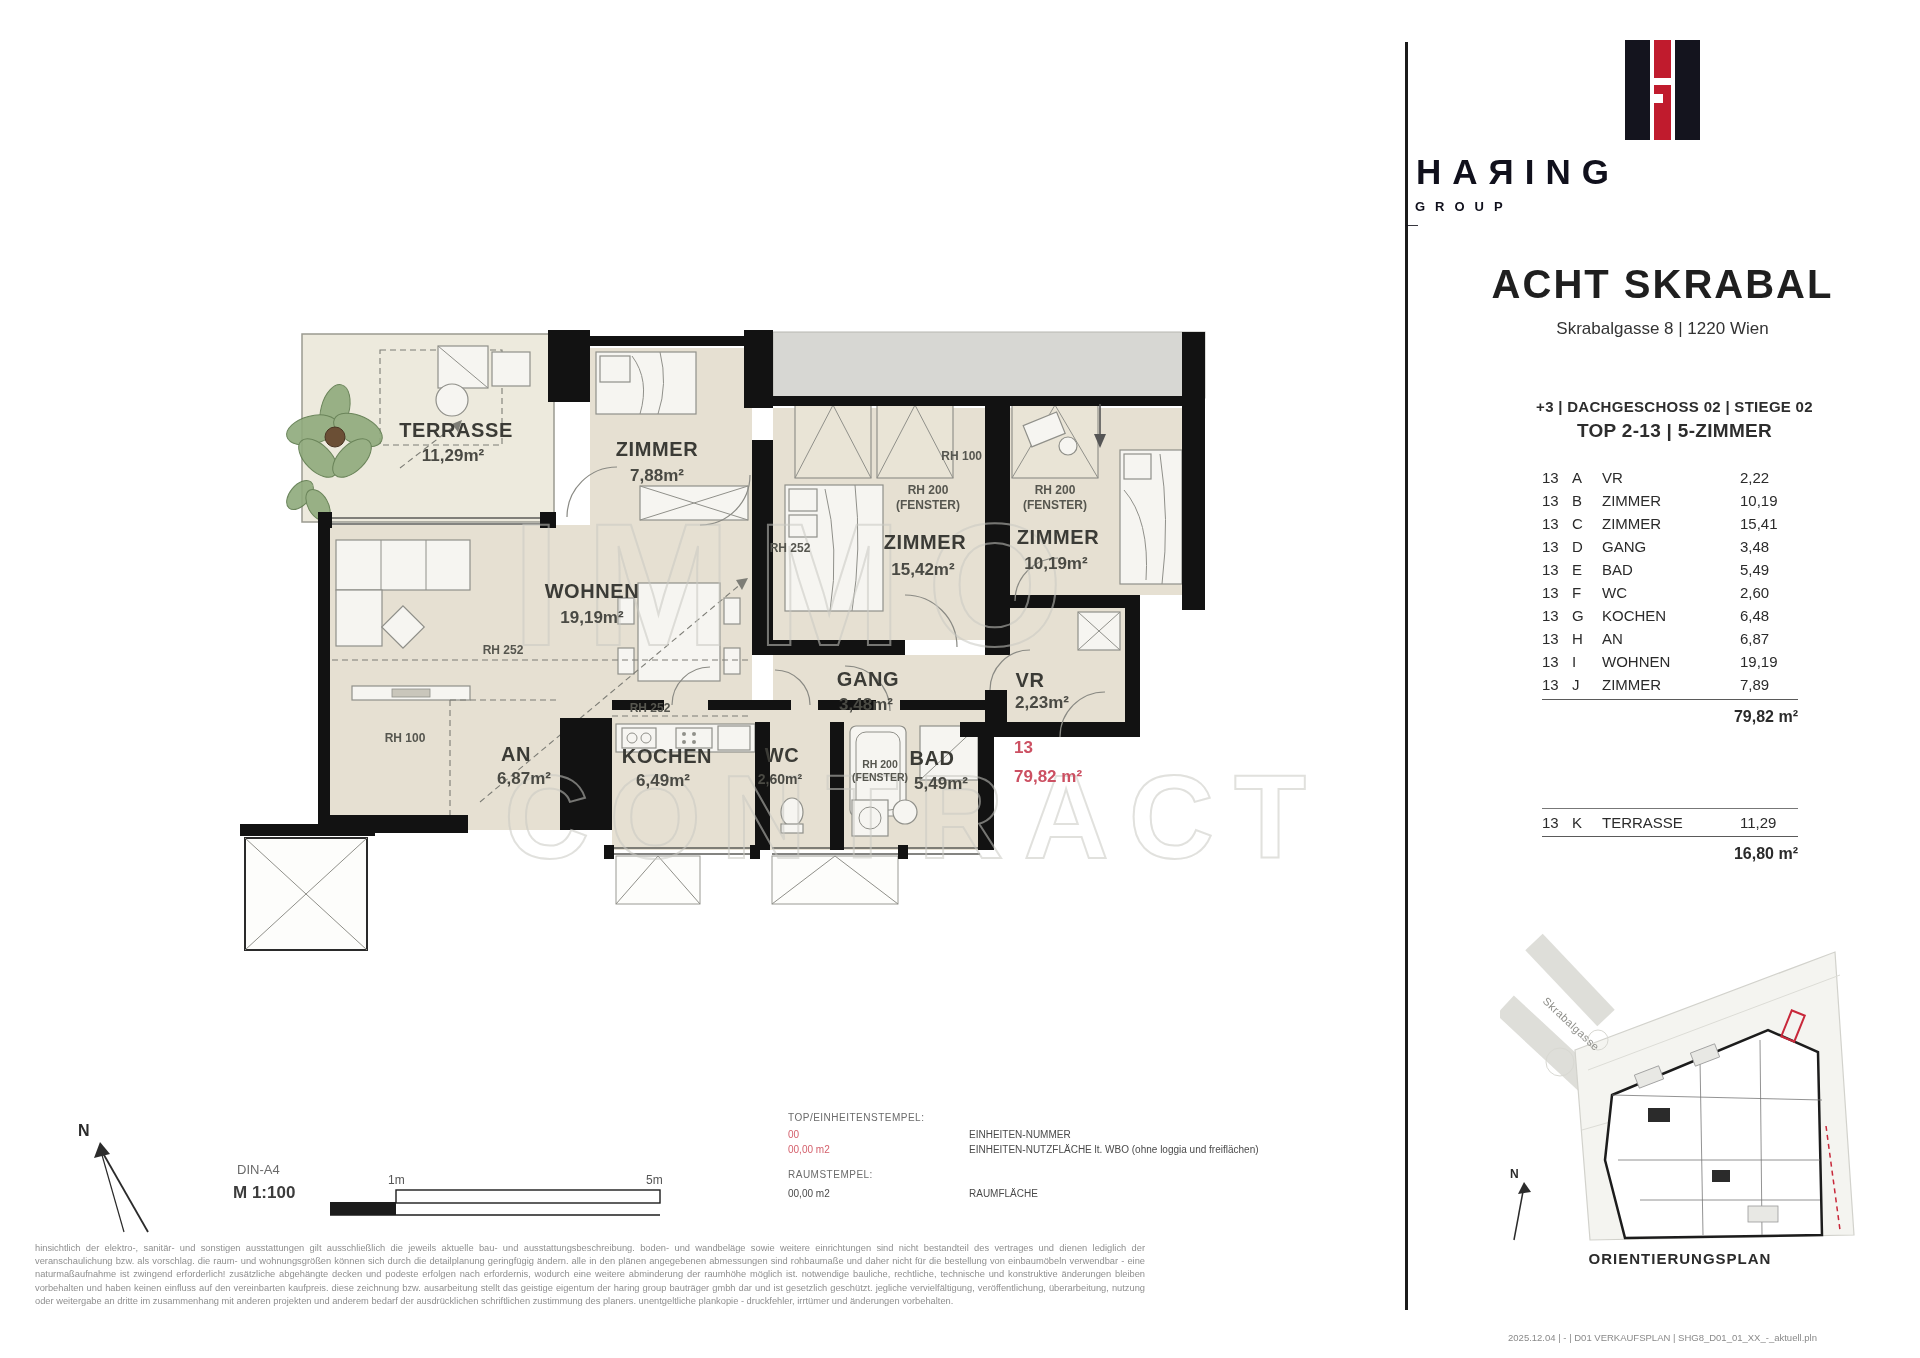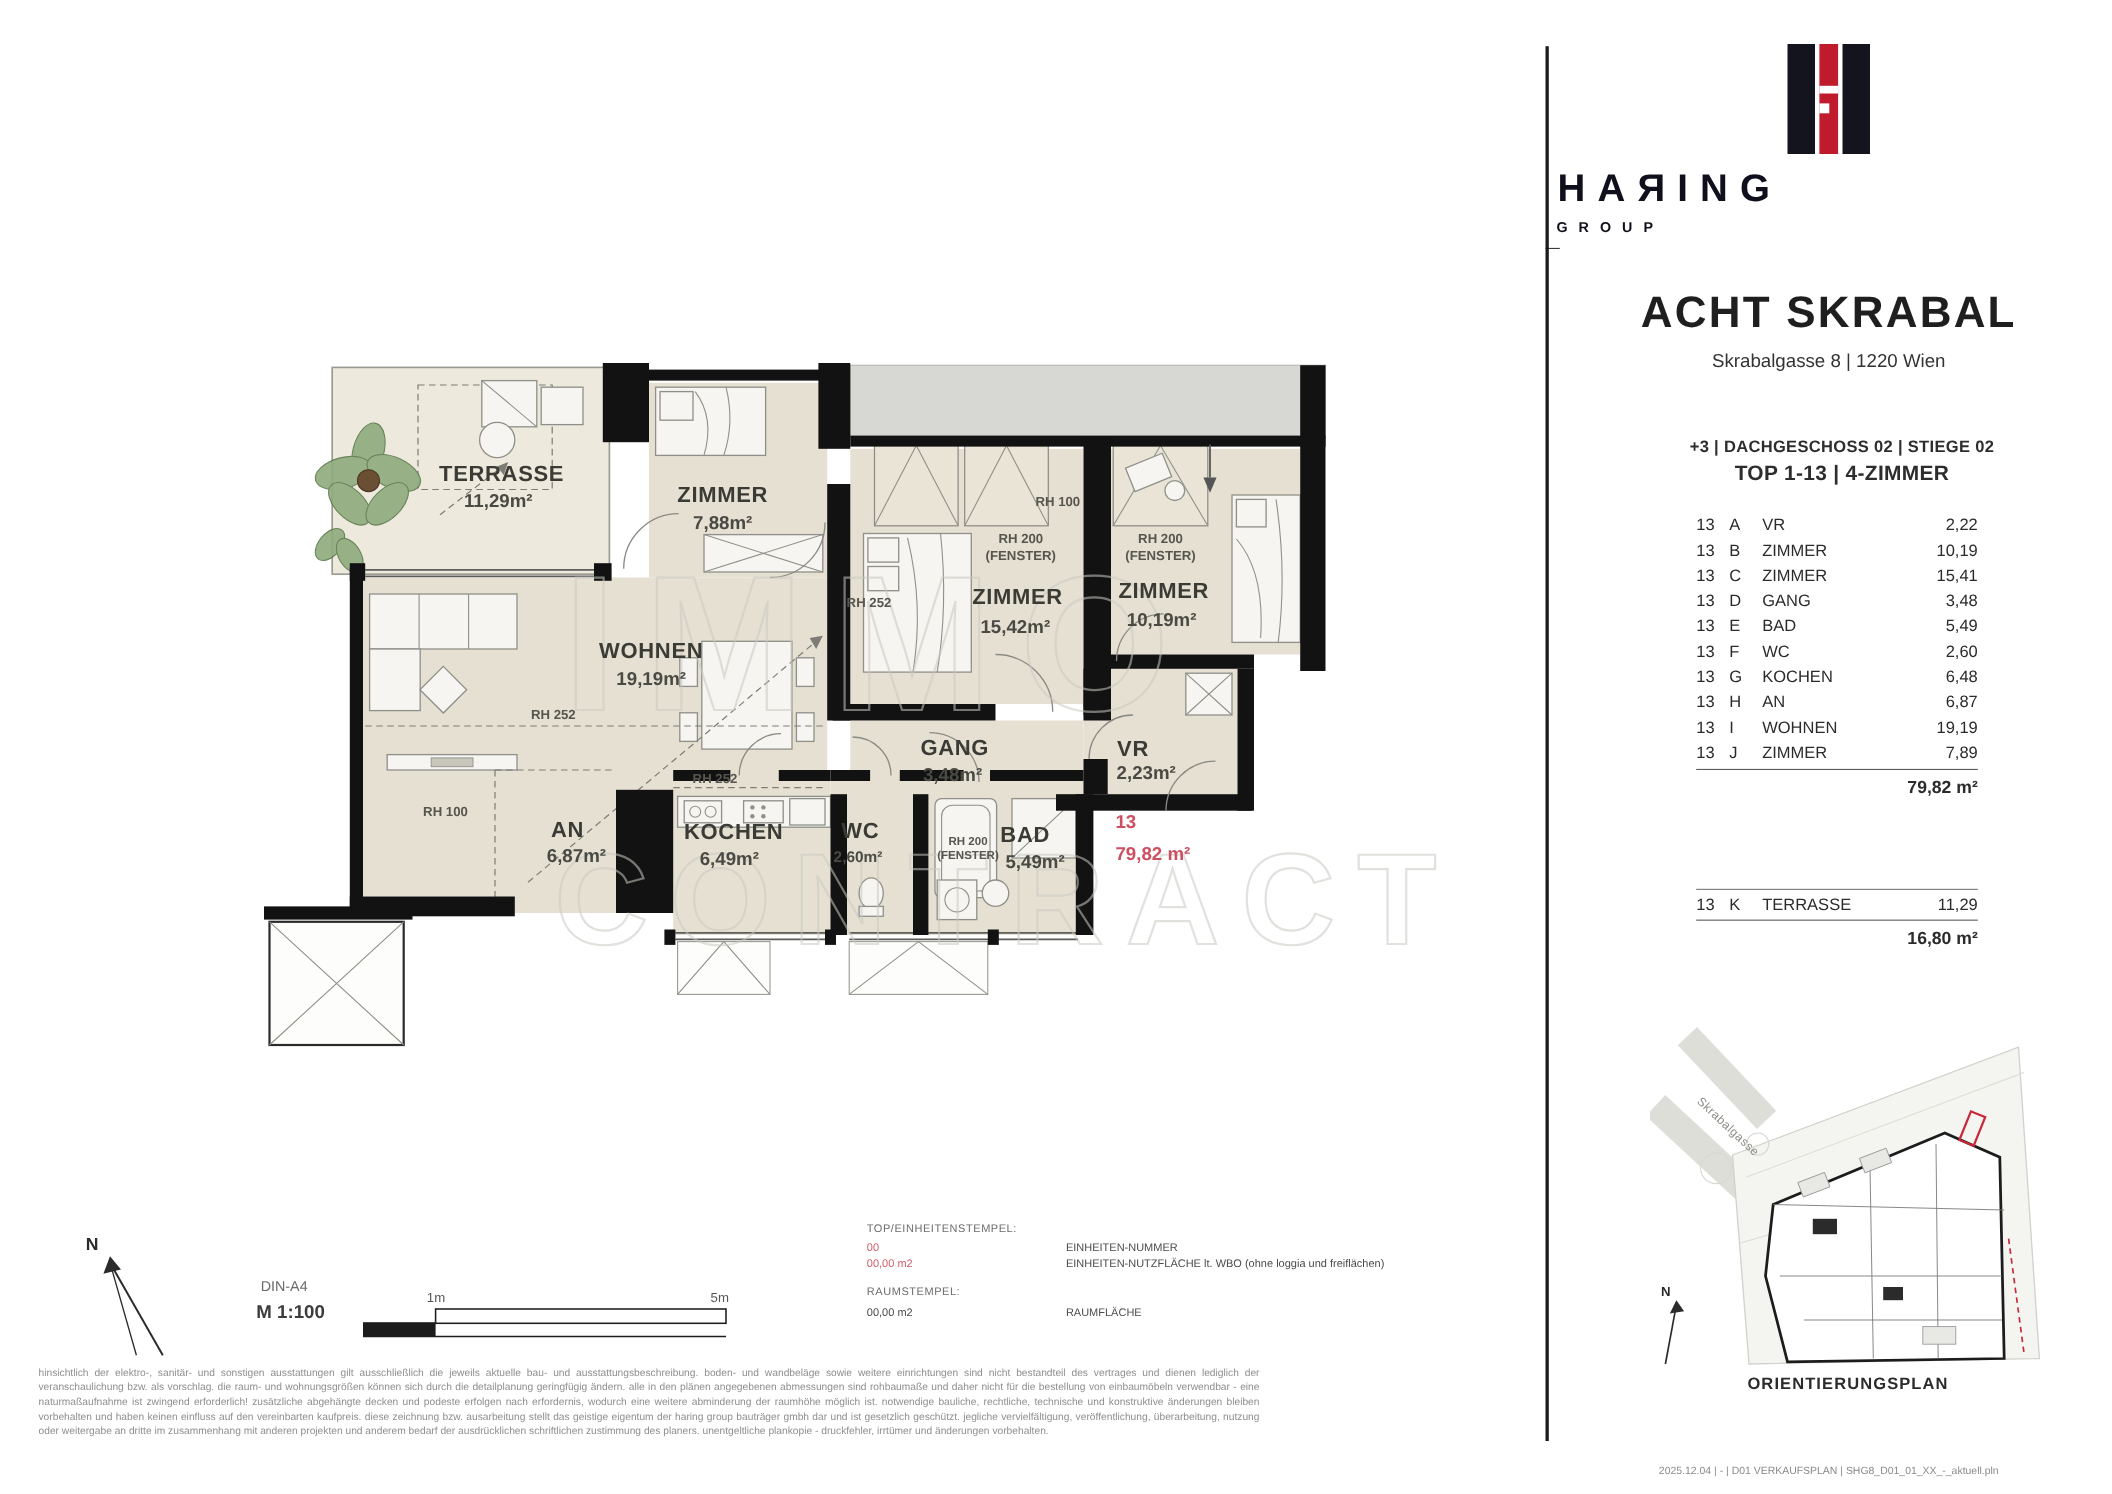--- a/index.html
+++ b/index.html
@@ -61,21 +61,21 @@
   .project { position:absolute; left:1405px; top:262px; width:515px; text-align:center; }
   .proj-name { font-size:40px; font-weight:600; letter-spacing:2px; color:#1f1f1f; }
   .proj-addr { margin-top:12px; font-size:17px; color:#333; }
 
   .unit-head { position:absolute; left:1405px; top:398px; width:515px; text-align:center; color:#2d2d2d;padding-left:24px; }
   .unit-floor { font-size:15px; font-weight:bold; letter-spacing:0.3px; }
   .unit-top { font-size:19px; font-weight:800; margin-top:5px; letter-spacing:0.3px; }
 
   .rtable { position:absolute; left:1542px; top:466px; width:256px; font-size:15px; color:#2b2b2b; }
   .rrow { display:grid; grid-template-columns:30px 30px 1fr 58px; line-height:23px; }
-  .rrow .ra { text-align:right; }
+  .rrow .ra { }
   .rt-rule { border-bottom:1.6px solid #5a5a5a; margin-top:3px; }
   .rt-total { text-align:right; font-weight:bold; font-size:16px; padding-top:8px; }
 
   .ttable { position:absolute; left:1542px; top:808px; width:256px; font-size:15px; color:#2b2b2b; }
   .ttable .rrow { border-top:1.2px solid #777; border-bottom:1.6px solid #5a5a5a; line-height:27px; }
 
   
   .orient-svg { position:absolute; left:1500px; top:922px; }
   .orient-caption { position:absolute; left:1500px; top:1250px; width:360px; text-align:center; font-size:15px; font-weight:bold; letter-spacing:1px; color:#2b2b2b; }
   .file-info { position:absolute; left:1405px; top:1332px; width:515px; text-align:center; font-size:9.5px; color:#8a8a8a; }
@@ -379,21 +379,21 @@
     <div class="brand-dash">—</div>
   </div>
 
   <div class="project">
     <div class="proj-name">ACHT SKRABAL</div>
     <div class="proj-addr">Skrabalgasse 8 | 1220 Wien</div>
   </div>
 
   <div class="unit-head">
     <div class="unit-floor">+3 | DACHGESCHOSS 02 | STIEGE 02</div>
-    <div class="unit-top">TOP 1-13 | 4-ZIMMER</div>
+    <div class="unit-top">TOP 2-13 | 5-ZIMMER</div>
   </div>
 
   <div class="rtable">
     <div class="rrow">
         <span>13</span>
         <span>A</span>
         <span>VR</span>
         <span class="ra">2,22</span>
       </div>
     <div class="rrow">

